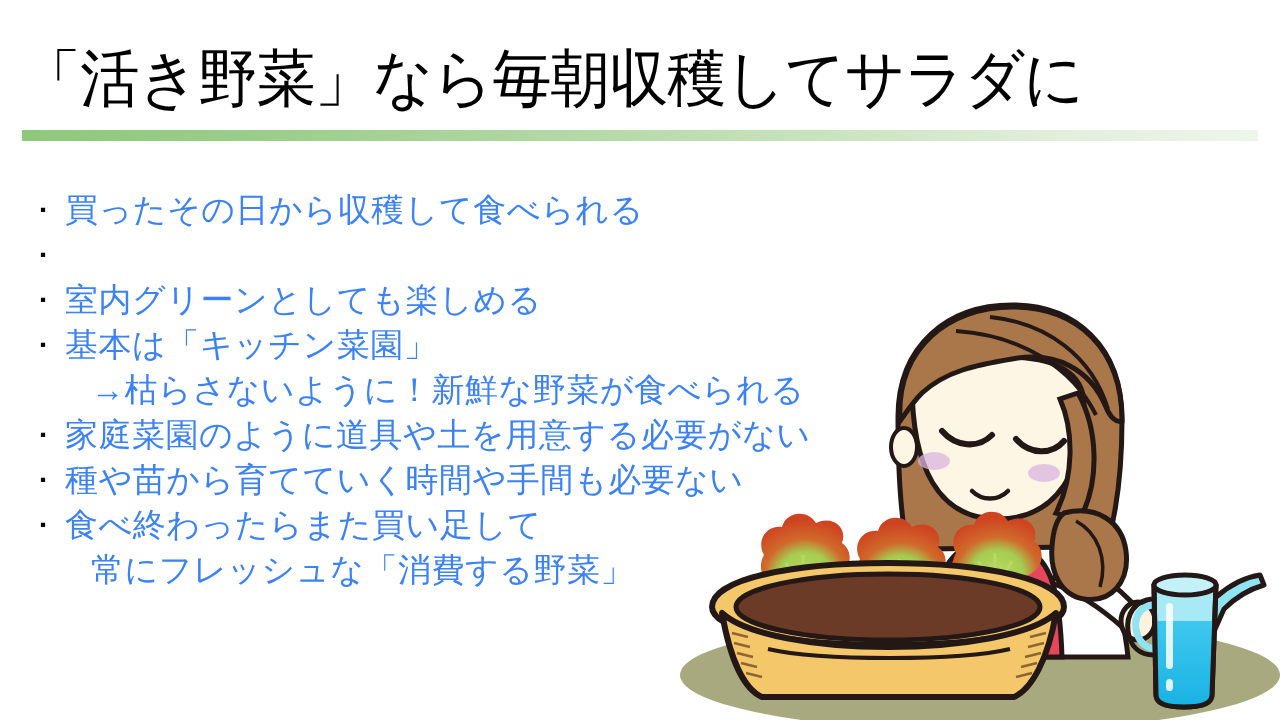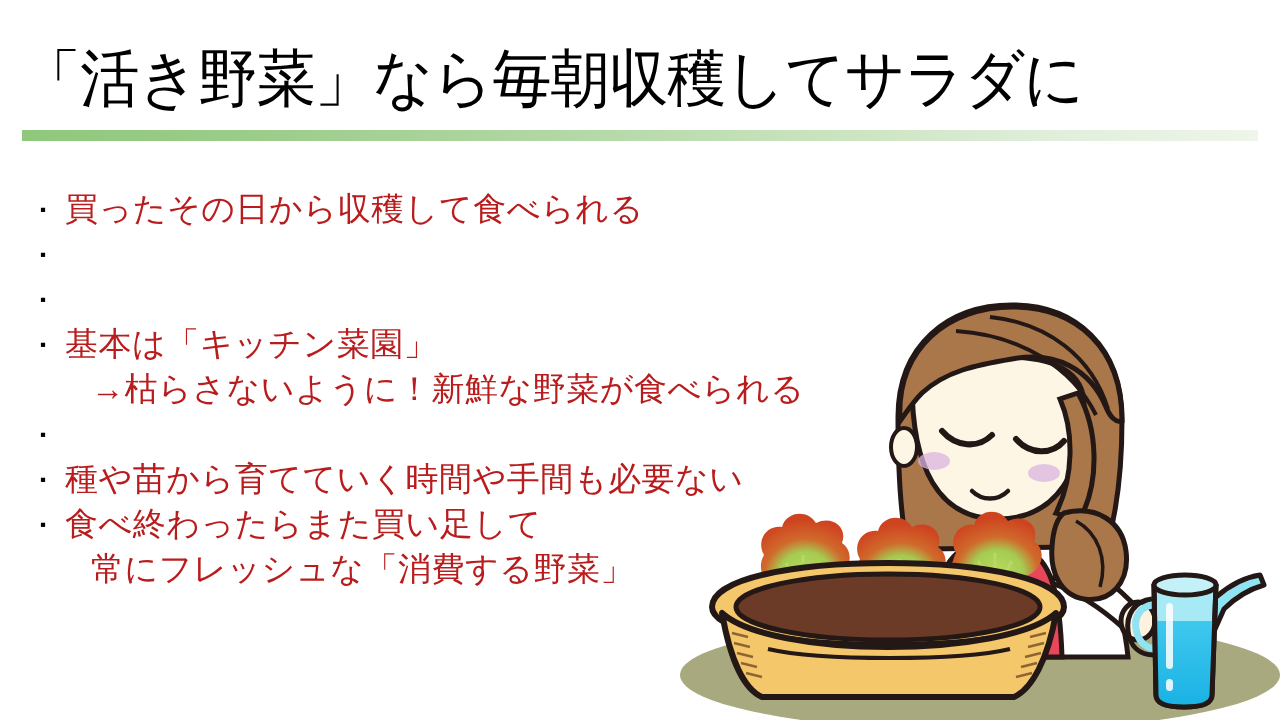--- a/index.html
+++ b/index.html
@@ -78,24 +78,24 @@
     line-height: 45px;
     text-align: left;
     padding-left: 2px;
     box-sizing: border-box;
   }
   .bullet-mark.blank {
     color: transparent;
   }
   .line-text {
     flex: 0 0 auto;
-    font-family: Liberation Serif, serif;
+    font-family: Liberation Sans, sans-serif;
     font-size: 33px;
     line-height: 45px;
-    color: #b91c1c;
+    color: #3b82f6;
     letter-spacing: 0.5px;
   }
   .line-text.indented {
     padding-left: 26px;
   }
 
   
   #illustration {
     position: absolute;
     left: 660px;
@@ -126,34 +126,36 @@
       <span class="bullet-mark">▪</span>
       <span class="line-text">買ったその日から収穫して食べられる</span>
     </div>
 
     <div class="body-line">
       <span class="bullet-mark">▪</span>
     </div>
 
     <div class="body-line">
       <span class="bullet-mark">▪</span>
+      <span class="line-text">室内グリーンとしても楽しめる</span>
     </div>
 
     <div class="body-line">
       <span class="bullet-mark">▪</span>
       <span class="line-text">基本は「キッチン菜園」</span>
     </div>
 
     <div class="body-line">
       <span class="bullet-mark blank"></span>
       <span class="line-text indented">→枯らさないように！新鮮な野菜が食べられる</span>
     </div>
 
     <div class="body-line">
       <span class="bullet-mark">▪</span>
+      <span class="line-text">家庭菜園のように道具や土を用意する必要がない</span>
     </div>
 
     <div class="body-line">
       <span class="bullet-mark">▪</span>
       <span class="line-text">種や苗から育てていく時間や手間も必要ない</span>
     </div>
 
     <div class="body-line">
       <span class="bullet-mark">▪</span>
       <span class="line-text">食べ終わったらまた買い足して</span>

